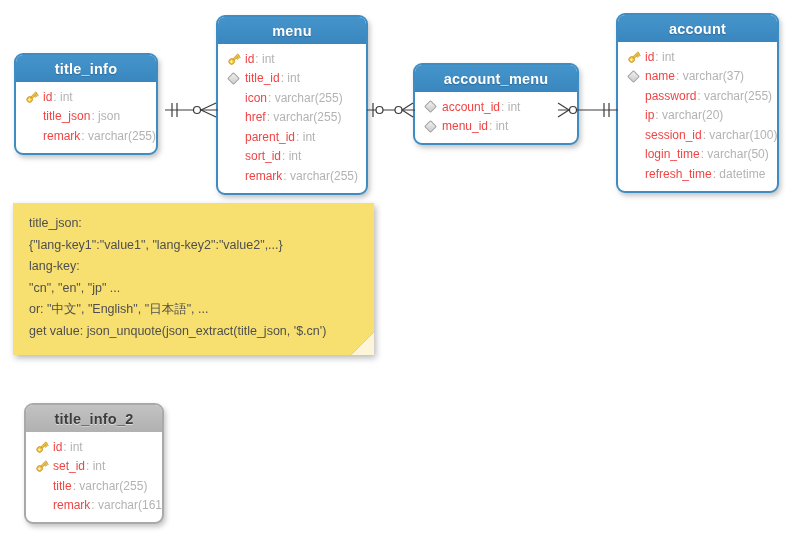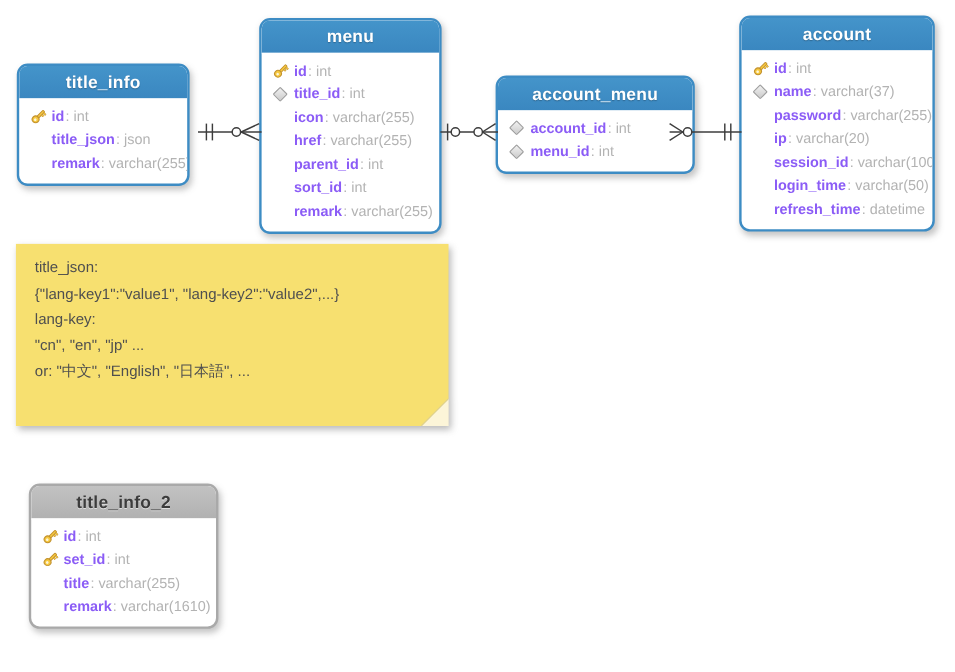--- a/index.html
+++ b/index.html
@@ -31,37 +31,37 @@
   .etable.gray { border-color:#a9a9a9; }
   .etable.gray .hd {
     background:linear-gradient(#c2c2c2,#b1b1b1);
     color:#3c3c3c;
     text-shadow:0 1px 0 rgba(255,255,255,0.55);
   }
   .etable .bd { padding:4px 6px 7px 4px; }
 
   .field-row { display:flex; align-items:center; height:19.5px; font-size:12px; white-space:nowrap; }
   .field-icon { width:23px; flex:none; display:flex; align-items:center; justify-content:center; }
-  .field-name { color:#8b5cf6; font-weight:bold; }
+  .field-name { color:#ef4444; font-weight:normal; }
   .field-type { color:#b3b3b3; margin-left:1px; }
 
   .diamond {
     width:7px; height:7px;
     background:linear-gradient(135deg,#f0f0f0,#cccccc);
     border:1px solid #9f9f9f;
     border-radius:1px;
     transform:rotate(45deg);
   }
 
   
   #t-title_info   { left:14px;  top:53px;  width:144px; }
   #t-menu         { left:216px; top:15px;  width:152px; }
   #t-account_menu { left:413px; top:63px;  width:166px; }
   #t-account      { left:616px; top:13px;  width:163px; }
-  #t-title_info_2 { left:24px;  top:403px; width:158px; }
+  #t-title_info_2 { left:24px;  top:403px; width:140px; }
 
   
   .note-wrap {
     position:absolute; left:13px; top:203px; width:330px; height:152px;
     filter:drop-shadow(2px 3px 3px rgba(100,100,100,0.45));
     padding-left:31px;
   }
   .note-paper {
     position:absolute; inset:0;
     background:#f7e070;
@@ -327,18 +327,19 @@
   </g>
 </svg>
 
 <div class="note-wrap">
   <div class="note-paper">
     <div class="note-line">title_json:</div>
     <div class="note-line">{"lang-key1":"value1", "lang-key2":"value2",...}</div>
     <div class="note-line">lang-key:</div>
     <div class="note-line">"cn", "en", "jp" ...</div>
     <div class="note-line">or: "中文", "English", "日本語", ...</div>
+    <div class="note-line">get value: json_unquote(json_extract(title_json, '$.cn')</div>
   </div>
   <svg class="note-fold" width="23" height="23">
     <path d="M0 23 L23 0 L23 23 Z" fill="#fcf5d8"></path>
     <path d="M0 23 L23 0" stroke="#e0d28c" stroke-width="1" fill="none"></path>
   </svg>
 </div>
 
 </body></html>

